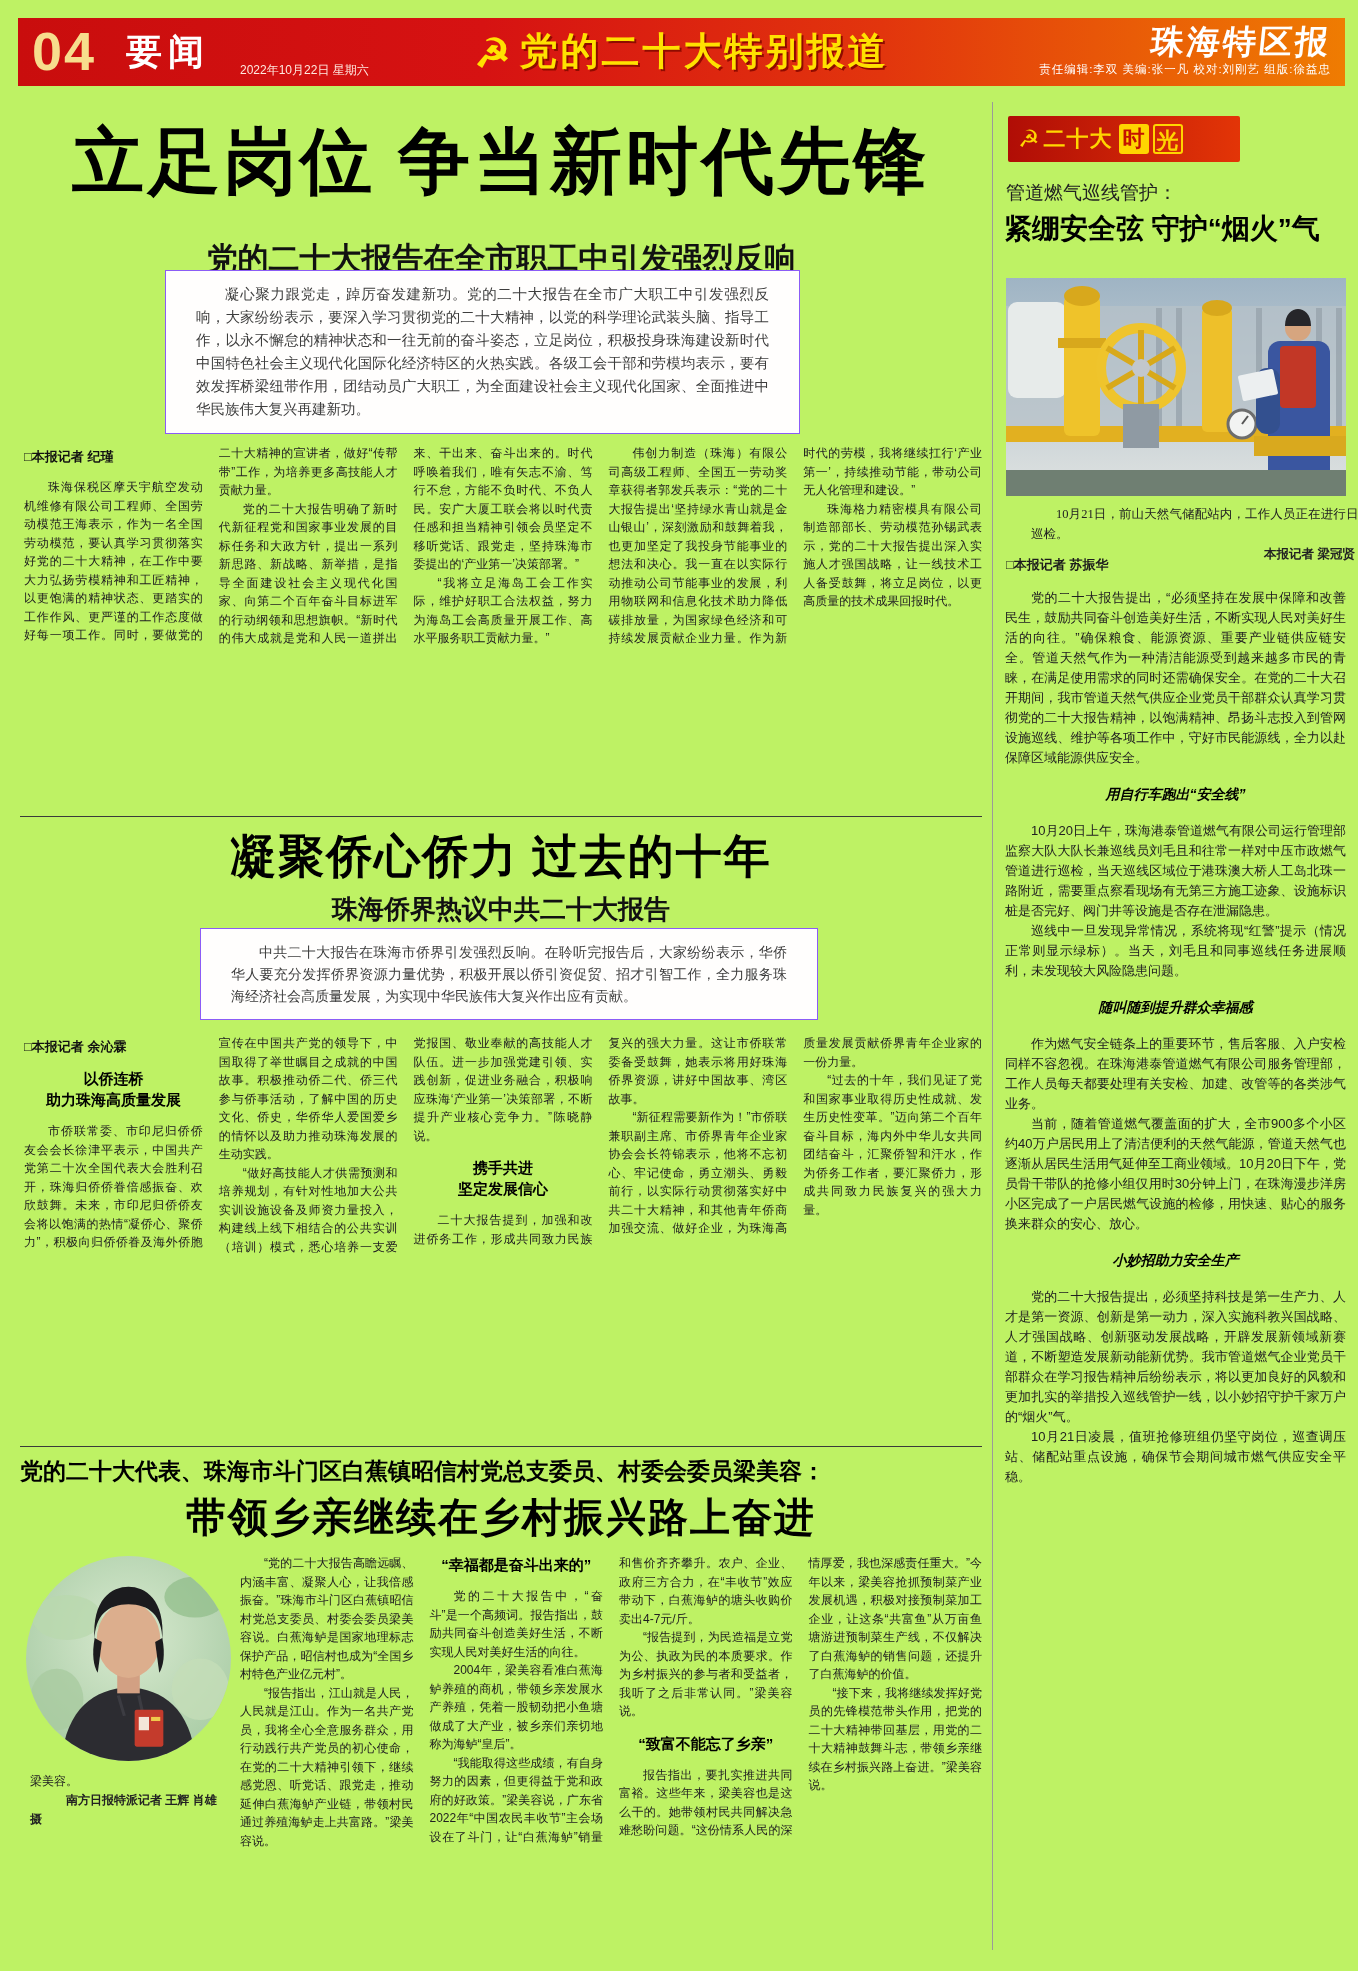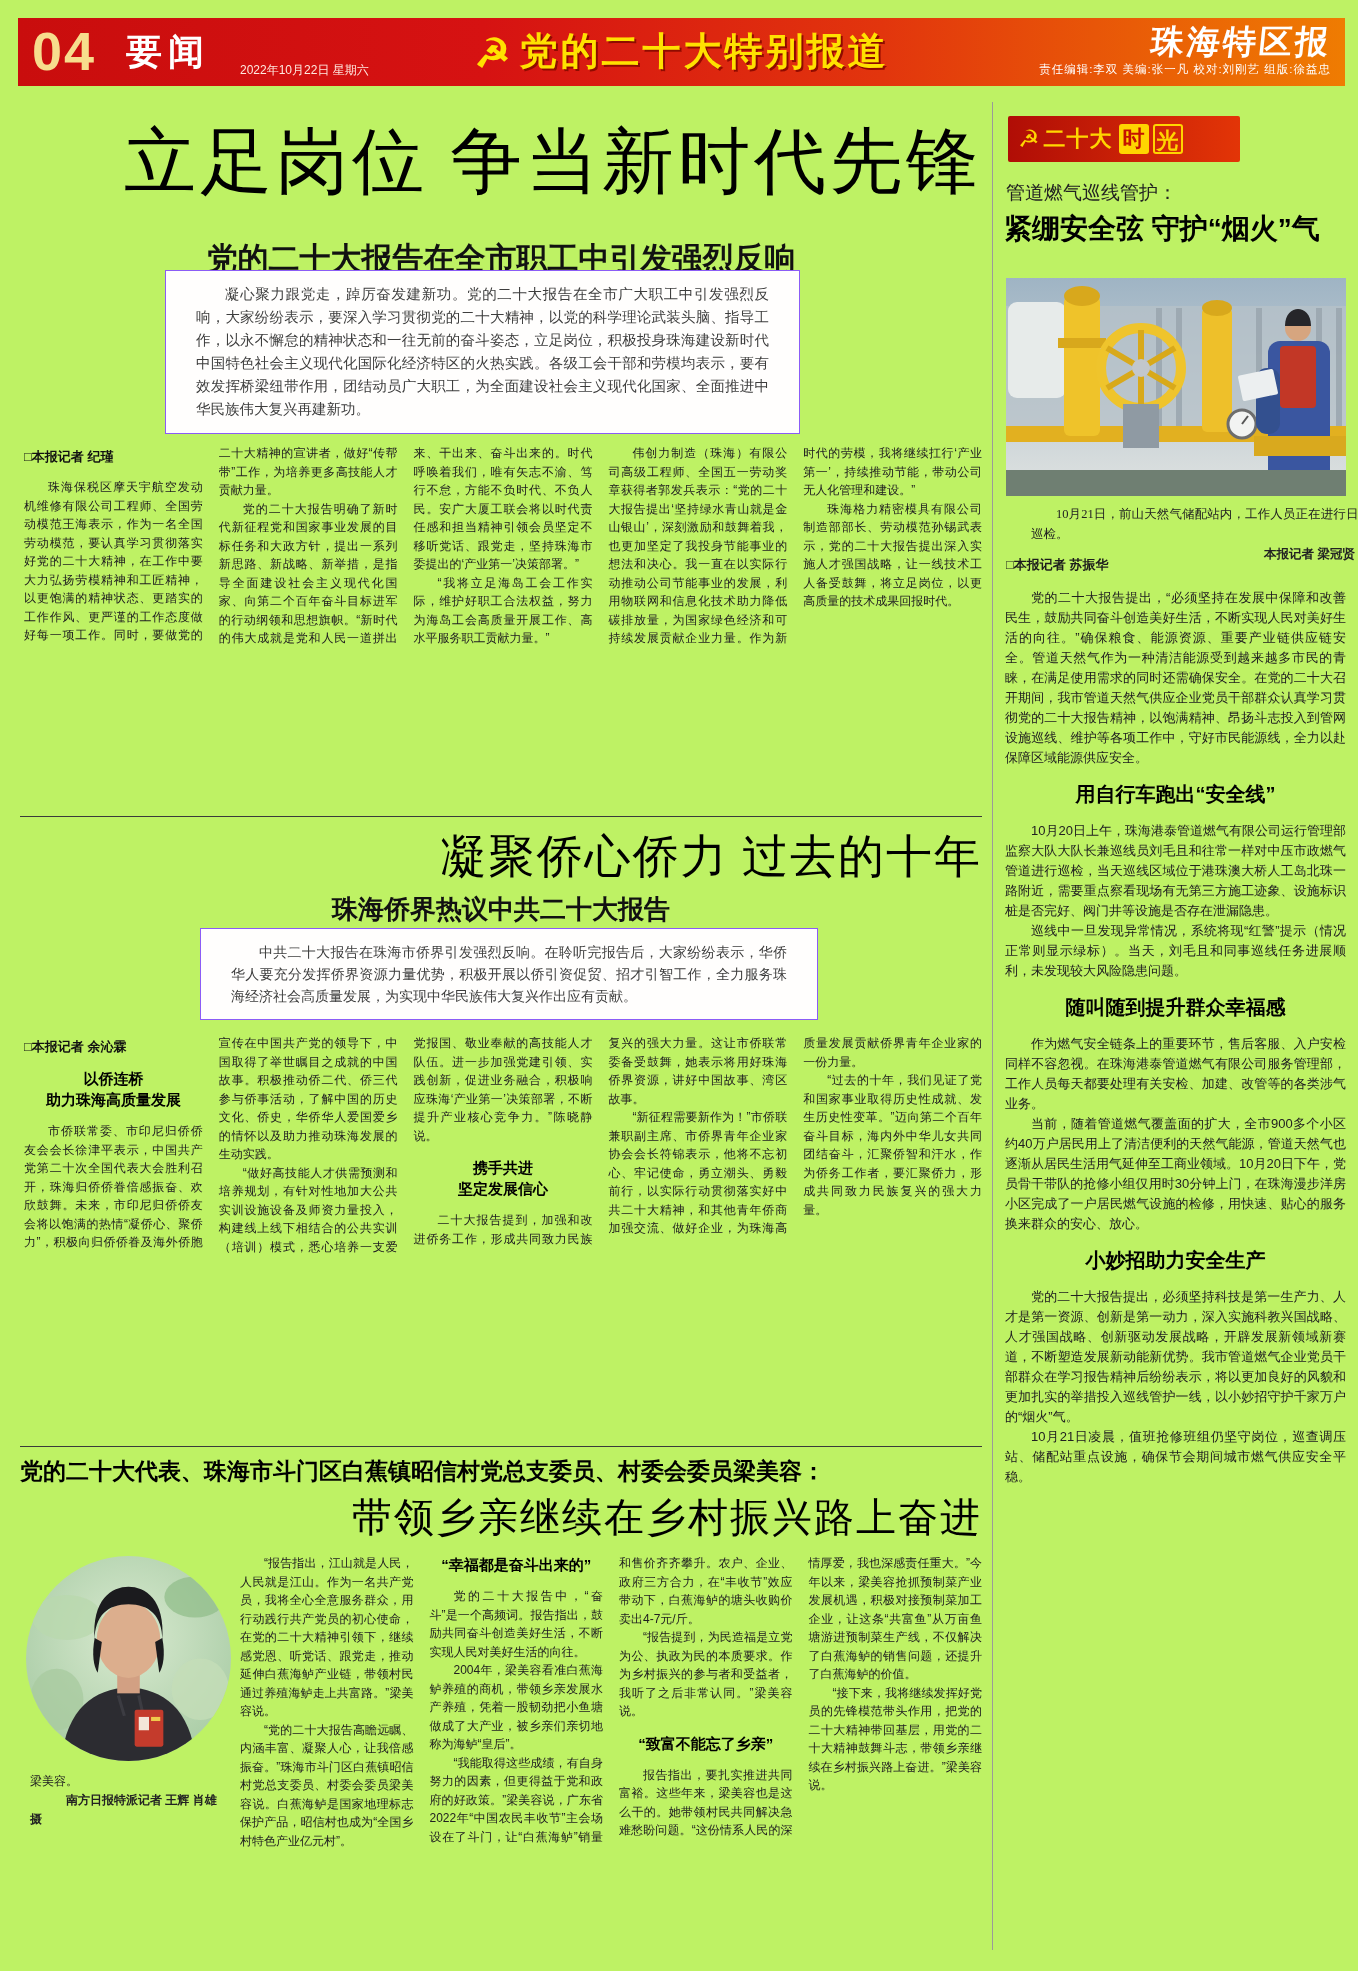--- a/index.html
+++ b/index.html
@@ -15,21 +15,21 @@
   .banner{position:absolute;left:0;right:0;top:8px;text-align:center;color:#ffe100;font-weight:bold;
           font-size:38px;letter-spacing:3px;text-shadow:2px 2px 0 #8f0b00;font-family:"Liberation Serif",serif;}
   .banner .emblem{font-size:40px;vertical-align:-3px;margin-right:6px;text-shadow:none;}
   .masthead{position:absolute;right:14px;top:2px;font-size:33px;font-weight:bold;color:#fff;
             font-family:"Liberation Serif",serif;transform:skewX(-6deg);letter-spacing:3px;}
   .credits{position:absolute;right:14px;top:44px;font-size:11.5px;color:#fff;letter-spacing:1px;}
   
   .vrule{position:absolute;left:992px;top:102px;height:1848px;border-left:1px solid #9a9a9a;}
   .hrule{position:absolute;left:20px;width:962px;border-top:1px solid #3a3a3a;}
   
-  .hl{position:absolute;text-align:right;font-family:"Liberation Serif",serif;font-weight:400;color:#000;}
+  .hl{position:absolute;text-align:center;font-family:"Liberation Serif",serif;font-weight:700;color:#000;}
   .sub-hl{position:absolute;text-align:center;font-weight:bold;color:#111;}
   .intro{position:absolute;border:1px solid #8b5cf6;background:#fffefd;padding:12px 30px;
          font-size:14.5px;line-height:23px;color:#3d3d3d;text-align:justify;}
   .intro p{margin:0;text-indent:2em;}
   .colwrap{position:absolute;}
   .cols5{column-count:5;column-gap:16px;height:100%;}
   .cols4{column-count:4;column-gap:16px;height:100%;}
   p.bt{font-size:12px;line-height:18.5px;text-align:justify;text-indent:2em;margin:0;color:#202020;}
   .byline{font-weight:bold;font-size:13px;margin:4px 0 12px;color:#111;}
   .subhead{text-align:center;font-weight:bold;font-size:15px;line-height:21px;margin:12px 0;break-inside:avoid;color:#000;}
@@ -45,21 +45,21 @@
   .kicker-r{position:absolute;left:1006px;top:180px;font-size:19px;color:#222;}
   .hl-r{position:absolute;left:1004px;top:210px;width:342px;font-size:28px;font-weight:900;color:#000;
         font-family:"Liberation Sans",sans-serif;letter-spacing:0;}
   .photo-r{position:absolute;left:1006px;top:278px;width:340px;height:218px;overflow:hidden;background:#aab;}
   .caption{font-size:12.5px;line-height:20px;color:#222;font-family:"Liberation Serif",serif;text-align:justify;}
   .caption .credit{font-weight:bold;float:right;font-family:"Liberation Sans",sans-serif;}
   .cap-r{position:absolute;left:1031px;top:504px;width:340px;}
   .byline-r{position:absolute;left:1006px;top:556px;font-weight:bold;font-size:13px;}
   .body-r{position:absolute;left:1005px;top:588px;width:341px;height:1356px;overflow:hidden;}
   .body-r p.bt{font-size:13px;line-height:20px;}
-  .body-r .subhead{font-size:20px;margin:16px 0;}
+  .body-r .subhead{font-size:14px;margin:16px 0;font-style:italic;}
   
   .kicker-b{position:absolute;left:20px;top:1456px;width:962px;font-size:23px;font-weight:bold;color:#000;}
   .photo-b{position:absolute;left:26px;top:1556px;width:205px;height:205px;border-radius:50%;overflow:hidden;}
   .cap-b{position:absolute;left:30px;top:1772px;width:200px;font-size:12px;line-height:19px;
          font-family:"Liberation Serif",serif;color:#222;}
   .cap-b .credit{font-weight:bold;font-family:"Liberation Sans",sans-serif;margin-left:36px;}
 </style>
 </head>
 <body>
 
@@ -150,22 +150,22 @@
       <rect x="122" y="157" width="9" height="4" fill="#f0c94c"></rect>
     </svg>
   </div>
   <div class="cap-b">
     <span>梁美容。</span><br>
     <span class="credit">南方日报特派记者 王辉 肖雄 摄</span>
   </div>
 
   <div class="colwrap" style="left:240px;top:1554px;width:742px;height:390px;overflow:hidden;">
     <div class="cols4">
+      <p class="bt">“党的二十大报告高瞻远瞩、内涵丰富、凝聚人心，让我倍感振奋。”珠海市斗门区白蕉镇昭信村党总支委员、村委会委员梁美容说。白蕉海鲈是国家地理标志保护产品，昭信村也成为“全国乡村特色产业亿元村”。</p>
       <p class="bt">“报告指出，江山就是人民，人民就是江山。作为一名共产党员，我将全心全意服务群众，用行动践行共产党员的初心使命，在党的二十大精神引领下，继续感党恩、听党话、跟党走，推动延伸白蕉海鲈产业链，带领村民通过养殖海鲈走上共富路。”梁美容说。</p>
-      <p class="bt">“党的二十大报告高瞻远瞩、内涵丰富、凝聚人心，让我倍感振奋。”珠海市斗门区白蕉镇昭信村党总支委员、村委会委员梁美容说。白蕉海鲈是国家地理标志保护产品，昭信村也成为“全国乡村特色产业亿元村”。</p>
       <div class="subhead">“幸福都是奋斗出来的”</div>
       <p class="bt">党的二十大报告中，“奋斗”是一个高频词。报告指出，鼓励共同奋斗创造美好生活，不断实现人民对美好生活的向往。</p>
       <p class="bt">2004年，梁美容看准白蕉海鲈养殖的商机，带领乡亲发展水产养殖，凭着一股韧劲把小鱼塘做成了大产业，被乡亲们亲切地称为海鲈“皇后”。</p>
       <p class="bt">“我能取得这些成绩，有自身努力的因素，但更得益于党和政府的好政策。”梁美容说，广东省2022年“中国农民丰收节”主会场设在了斗门，让“白蕉海鲈”销量和售价齐齐攀升。农户、企业、政府三方合力，在“丰收节”效应带动下，白蕉海鲈的塘头收购价卖出4-7元/斤。</p>
       <p class="bt">“报告提到，为民造福是立党为公、执政为民的本质要求。作为乡村振兴的参与者和受益者，我听了之后非常认同。”梁美容说。</p>
       <div class="subhead">“致富不能忘了乡亲”</div>
       <p class="bt">报告指出，要扎实推进共同富裕。这些年来，梁美容也是这么干的。她带领村民共同解决急难愁盼问题。“这份情系人民的深情厚爱，我也深感责任重大。”今年以来，梁美容抢抓预制菜产业发展机遇，积极对接预制菜加工企业，让这条“共富鱼”从万亩鱼塘游进预制菜生产线，不仅解决了白蕉海鲈的销售问题，还提升了白蕉海鲈的价值。</p>
       <p class="bt">“接下来，我将继续发挥好党员的先锋模范带头作用，把党的二十大精神带回基层，用党的二十大精神鼓舞斗志，带领乡亲继续在乡村振兴路上奋进。”梁美容说。</p>
     </div>
   </div>

